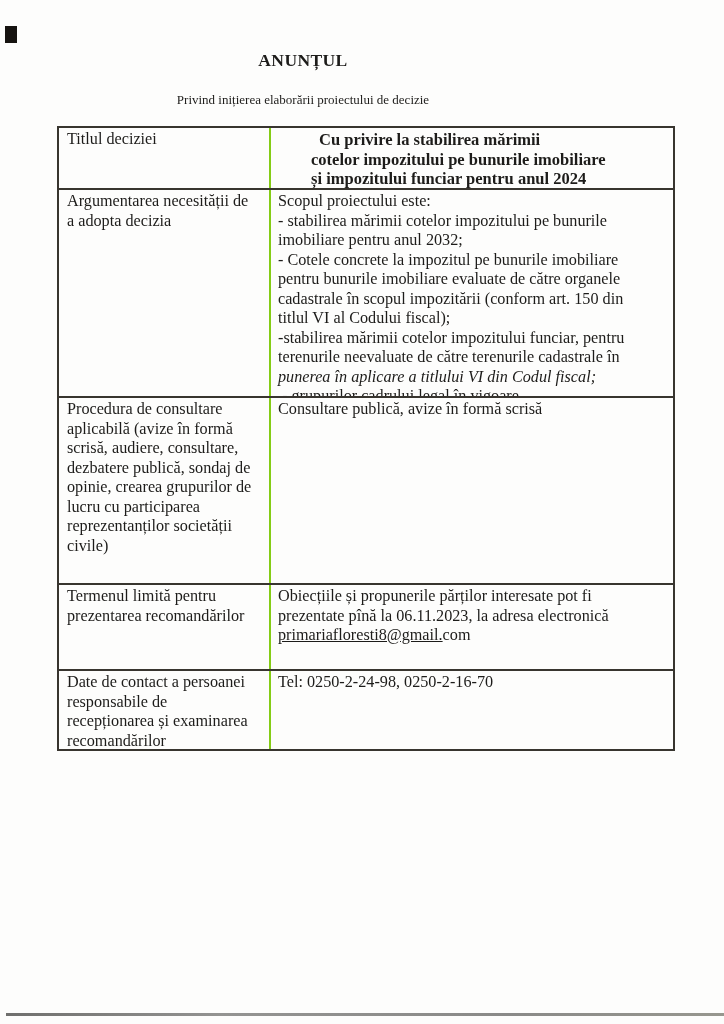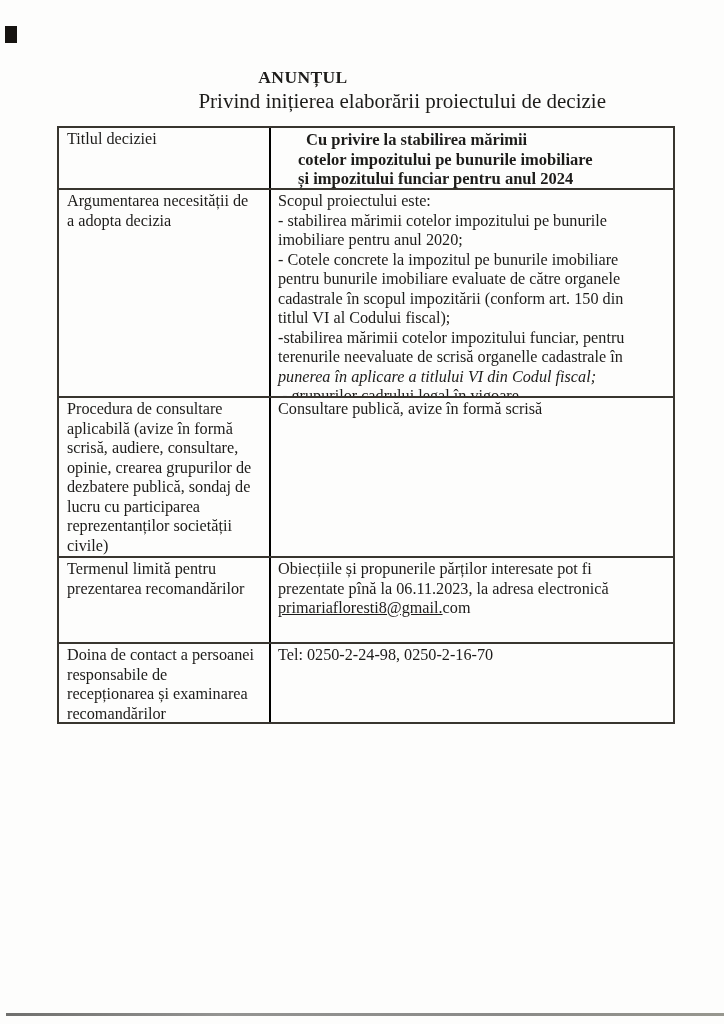--- a/index.html
+++ b/index.html
@@ -3,33 +3,33 @@
 <meta charset="utf-8">
 <style>
   html,body { margin:0; padding:0; background:#e8e8e8; }
   .page {
     position:relative; width:724px; height:1024px; margin:0;
     background:#fdfdfc; overflow:hidden;
     font-family:"Liberation Serif","DejaVu Serif",serif;
     color:#1d1c1a;
   }
   
-  .heading-block { position:absolute; top:66px; left:0; width:606px; text-align:center; }
+  .heading-block { position:absolute; top:49px; left:0; width:606px; text-align:center; }
   .doc-title { font-size:17.5px; font-weight:bold; letter-spacing:.4px; line-height:22px; }
-  .doc-subtitle { font-size:21px; line-height:22px; margin-top:2px;text-align:right; }
+  .doc-subtitle { font-size:13px; line-height:22px; margin-top:18px; }
 
   
   .tbl { position:absolute; top:126px; left:57px; width:614px; border:2px solid #38352f; background:transparent; }
   .trow { display:flex; box-sizing:border-box; overflow:hidden; }
   .trow + .trow { border-top:2px solid #38352f; }
-  .r0 { height:60px; } .r1 { height:208px; } .r2 { height:160px; } .r3 { height:86px; } .r4 { height:80px; }
-  .cl { width:212px; min-width:212px; box-sizing:border-box; border-right:2px solid #000000;
+  .r0 { height:60px; } .r1 { height:208px; } .r2 { height:187px; } .r3 { height:86px; } .r4 { height:80px; }
+  .cl { width:212px; min-width:212px; box-sizing:border-box; border-right:2px solid #84cc16;
         padding:2px 4px 0 8px; overflow:hidden; }
   .cr { flex:1; box-sizing:border-box; padding:2px 4px 0 7px; overflow:hidden; }
-  .cr-title { padding-left:27px; }
+  .cr-title { padding-left:40px; }
   .ln { white-space:pre; line-height:19.5px; height:19.5px; font-size:16.2px; }
   .b  { font-weight:bold; font-size:16.5px; }
   .ind { margin-left:8px; }
   .it { font-style:italic; }
   .u  { text-decoration:underline;text-align:center; }
 
   
   .corner-mark { position:absolute; left:5px; top:26px; width:12px; height:17px; background:#161310; }
   .scanner-line { position:absolute; left:6px; right:0; top:1013px; height:3px;
                   background:linear-gradient(to right,#6f6f6d,#949492 30%,#8a8a88 70%,#97978f); }
@@ -60,39 +60,39 @@
     </div>
 
     <div class="trow r1">
       <div class="cl">
         <div class="ln">Argumentarea necesității de</div>
         <div class="ln">a adopta decizia</div>
       </div>
       <div class="cr">
         <div class="ln">Scopul proiectului este:</div>
         <div class="ln">- stabilirea mărimii cotelor impozitului pe bunurile</div>
-        <div class="ln">imobiliare pentru anul 2020;</div>
+        <div class="ln">imobiliare pentru anul 2032;</div>
         <div class="ln">- Cotele concrete la impozitul pe bunurile imobiliare</div>
         <div class="ln">pentru bunurile imobiliare evaluate de către organele</div>
         <div class="ln">cadastrale în scopul impozitării (conform art. 150 din</div>
         <div class="ln">titlul VI al Codului fiscal);</div>
         <div class="ln">-stabilirea mărimii cotelor impozitului funciar, pentru</div>
-        <div class="ln">terenurile neevaluate de scrisă organelle cadastrale în</div>
+        <div class="ln">terenurile neevaluate de către terenurile cadastrale în</div>
         <div class="ln it">punerea în aplicare a titlului VI din Codul fiscal;</div>
         <div class="ln"> - grupurilor cadrului legal în vigoare.</div>
       </div>
     </div>
 
     <div class="trow r2">
       <div class="cl">
         <div class="ln">Procedura de consultare</div>
         <div class="ln">aplicabilă (avize în formă</div>
         <div class="ln">scrisă, audiere, consultare,</div>
+        <div class="ln">dezbatere publică, sondaj de</div>
         <div class="ln">opinie, crearea grupurilor de</div>
-        <div class="ln">dezbatere publică, sondaj de</div>
         <div class="ln">lucru cu participarea</div>
         <div class="ln">reprezentanților societății</div>
         <div class="ln">civile)</div>
       </div>
       <div class="cr">
         <div class="ln">Consultare publică, avize în formă scrisă</div>
       </div>
     </div>
 
     <div class="trow r3">
@@ -102,21 +102,21 @@
       </div>
       <div class="cr">
         <div class="ln">Obiecțiile și propunerile părților interesate pot fi</div>
         <div class="ln">prezentate pînă la 06.11.2023, la adresa electronică</div>
         <div class="ln"><span class="u">primariafloresti8@gmail.</span><span>com</span></div>
       </div>
     </div>
 
     <div class="trow r4">
       <div class="cl">
-        <div class="ln">Doina de contact a persoanei</div>
+        <div class="ln">Date de contact a persoanei</div>
         <div class="ln">responsabile de</div>
         <div class="ln">recepționarea și examinarea</div>
         <div class="ln">recomandărilor</div>
       </div>
       <div class="cr">
         <div class="ln">Tel: 0250-2-24-98, 0250-2-16-70</div>
       </div>
     </div>
 
   </div>

